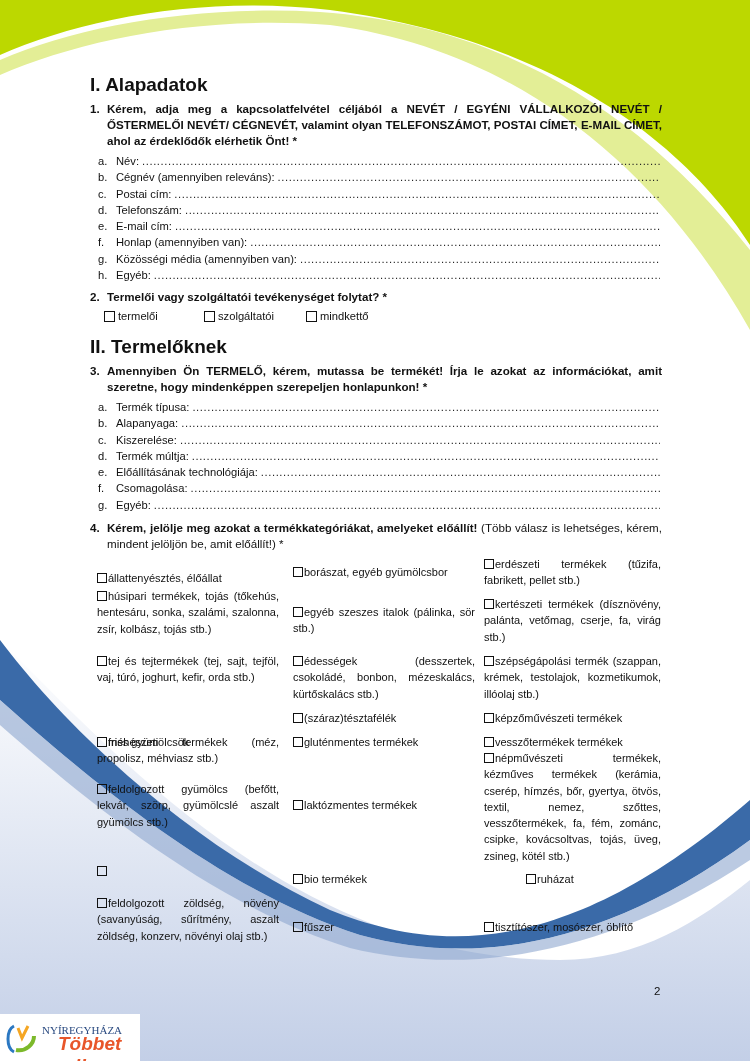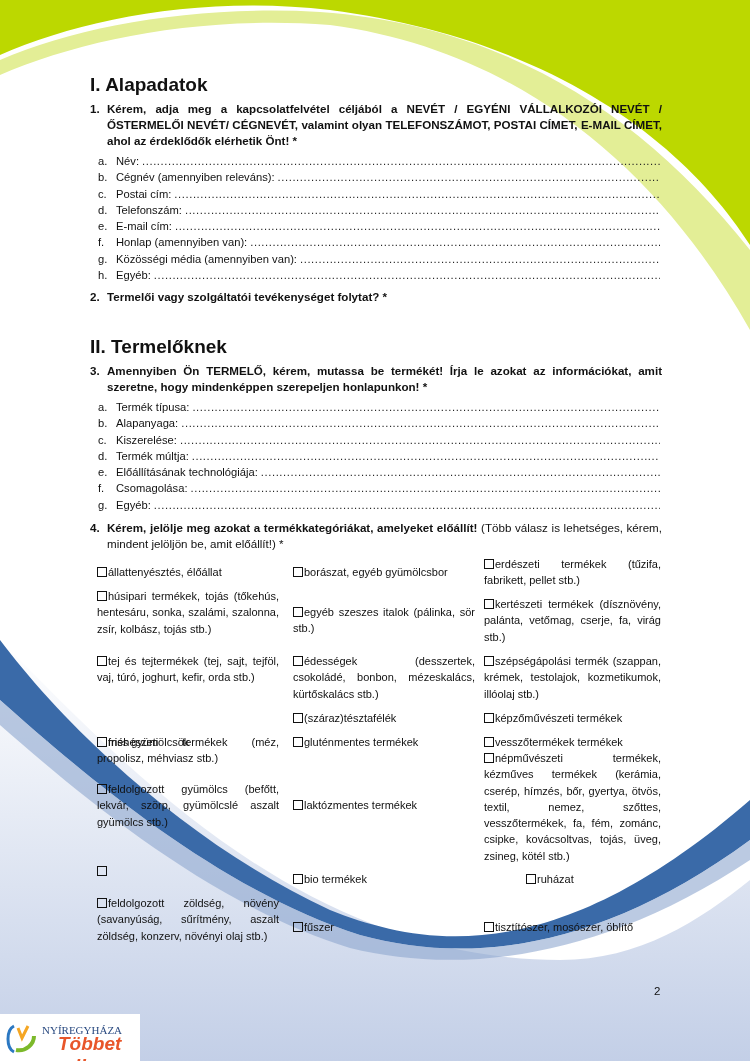--- a/index.html
+++ b/index.html
@@ -113,20 +113,34 @@
         <span class="lbl">Egyéb:</span>
         <span class="dots">........................................................................................................................................................</span>
       </div>
   </div>
 
   <div class="q" style="top:289px;">
     <span class="num">2.</span>
     <span class="txt">Termelői vagy szolgáltatói tevékenységet folytat? *</span>
   </div>
 
+  <div class="opts">
+    <label class="opt o1">
+        <span class="cb"></span>
+        <span>termelői</span>
+      </label>
+    <label class="opt o2">
+        <span class="cb"></span>
+        <span>szolgáltatói</span>
+      </label>
+    <label class="opt">
+        <span class="cb"></span>
+        <span>mindkettő</span>
+      </label>
+  </div>
 
   <div class="h1" style="top:336px;text-align:right;">II. Termelőknek</div>
 
   <div class="q" style="top:363px;">
     <span class="num">3.</span>
     <span class="txt">Amennyiben Ön TERMELŐ, kérem, mutassa be termékét! Írja le azokat az információkat, amit szeretne, hogy mindenképpen szerepeljen honlapunkon! *</span>
   </div>
 
   <div class="fields" style="top:399px;">
     <div class="field">
@@ -166,21 +180,21 @@
       </div>
   </div>
 
   <div class="q" style="top:520px;">
     <span class="num">4.</span>
     <span class="txt"><span>Kérem, jelölje meg azokat a termékkategóriákat, amelyeket előállít!</span><span class="norm"> (Több válasz is lehetséges, kérem, mindent jelöljön be, amit előállít!) *</span></span>
   </div>
 
   <div class="grid">
 
-    <div class="cell c1" style="top:8px;"><span class="cb"></span><span>állattenyésztés, élőállat</span></div>
+    <div class="cell c1" style="top:14px;"><span class="cb"></span><span>állattenyésztés, élőállat</span></div>
     <div class="cell c1" style="top:32px;"><span class="cb"></span><span>húsipari termékek, tojás (tőkehús, hentesáru, sonka, szalámi, szalonna, zsír, kolbász, tojás stb.)</span></div>
     <div class="cell c1" style="top:97px;"><span class="cb"></span><span>tej és tejtermékek (tej, sajt, tejföl, vaj, túró, joghurt, kefir, orda stb.)</span></div>
     <div class="cell c1" style="top:146px;margin-top:32px;"><span class="cb"></span><span>méhészeti termékek (méz, propolisz, méhviasz stb.)</span></div>
     <div class="cell c1" style="top:178px;"><span class="cb"></span><span>friss gyümölcsök</span></div>
     <div class="cell c1" style="top:225px;"><span class="cb"></span><span>feldolgozott gyümölcs (befőtt, lekvár, szörp, gyümölcslé aszalt gyümölcs stb.)</span></div>
     <div class="cell c1" style="top:307px;"><span class="cb"></span></div>
     <div class="cell c1" style="top:339px;"><span class="cb"></span><span>feldolgozott zöldség, növény (savanyúság, sűrítmény, aszalt zöldség, konzerv, növényi olaj stb.)</span></div>
 
     <div class="cell c2" style="top:8px;"><span class="cb"></span><span>borászat, egyéb gyümölcsbor</span></div>
     <div class="cell c2" style="top:48px;"><span class="cb"></span><span>egyéb szeszes italok (pálinka, sör stb.)</span></div>

